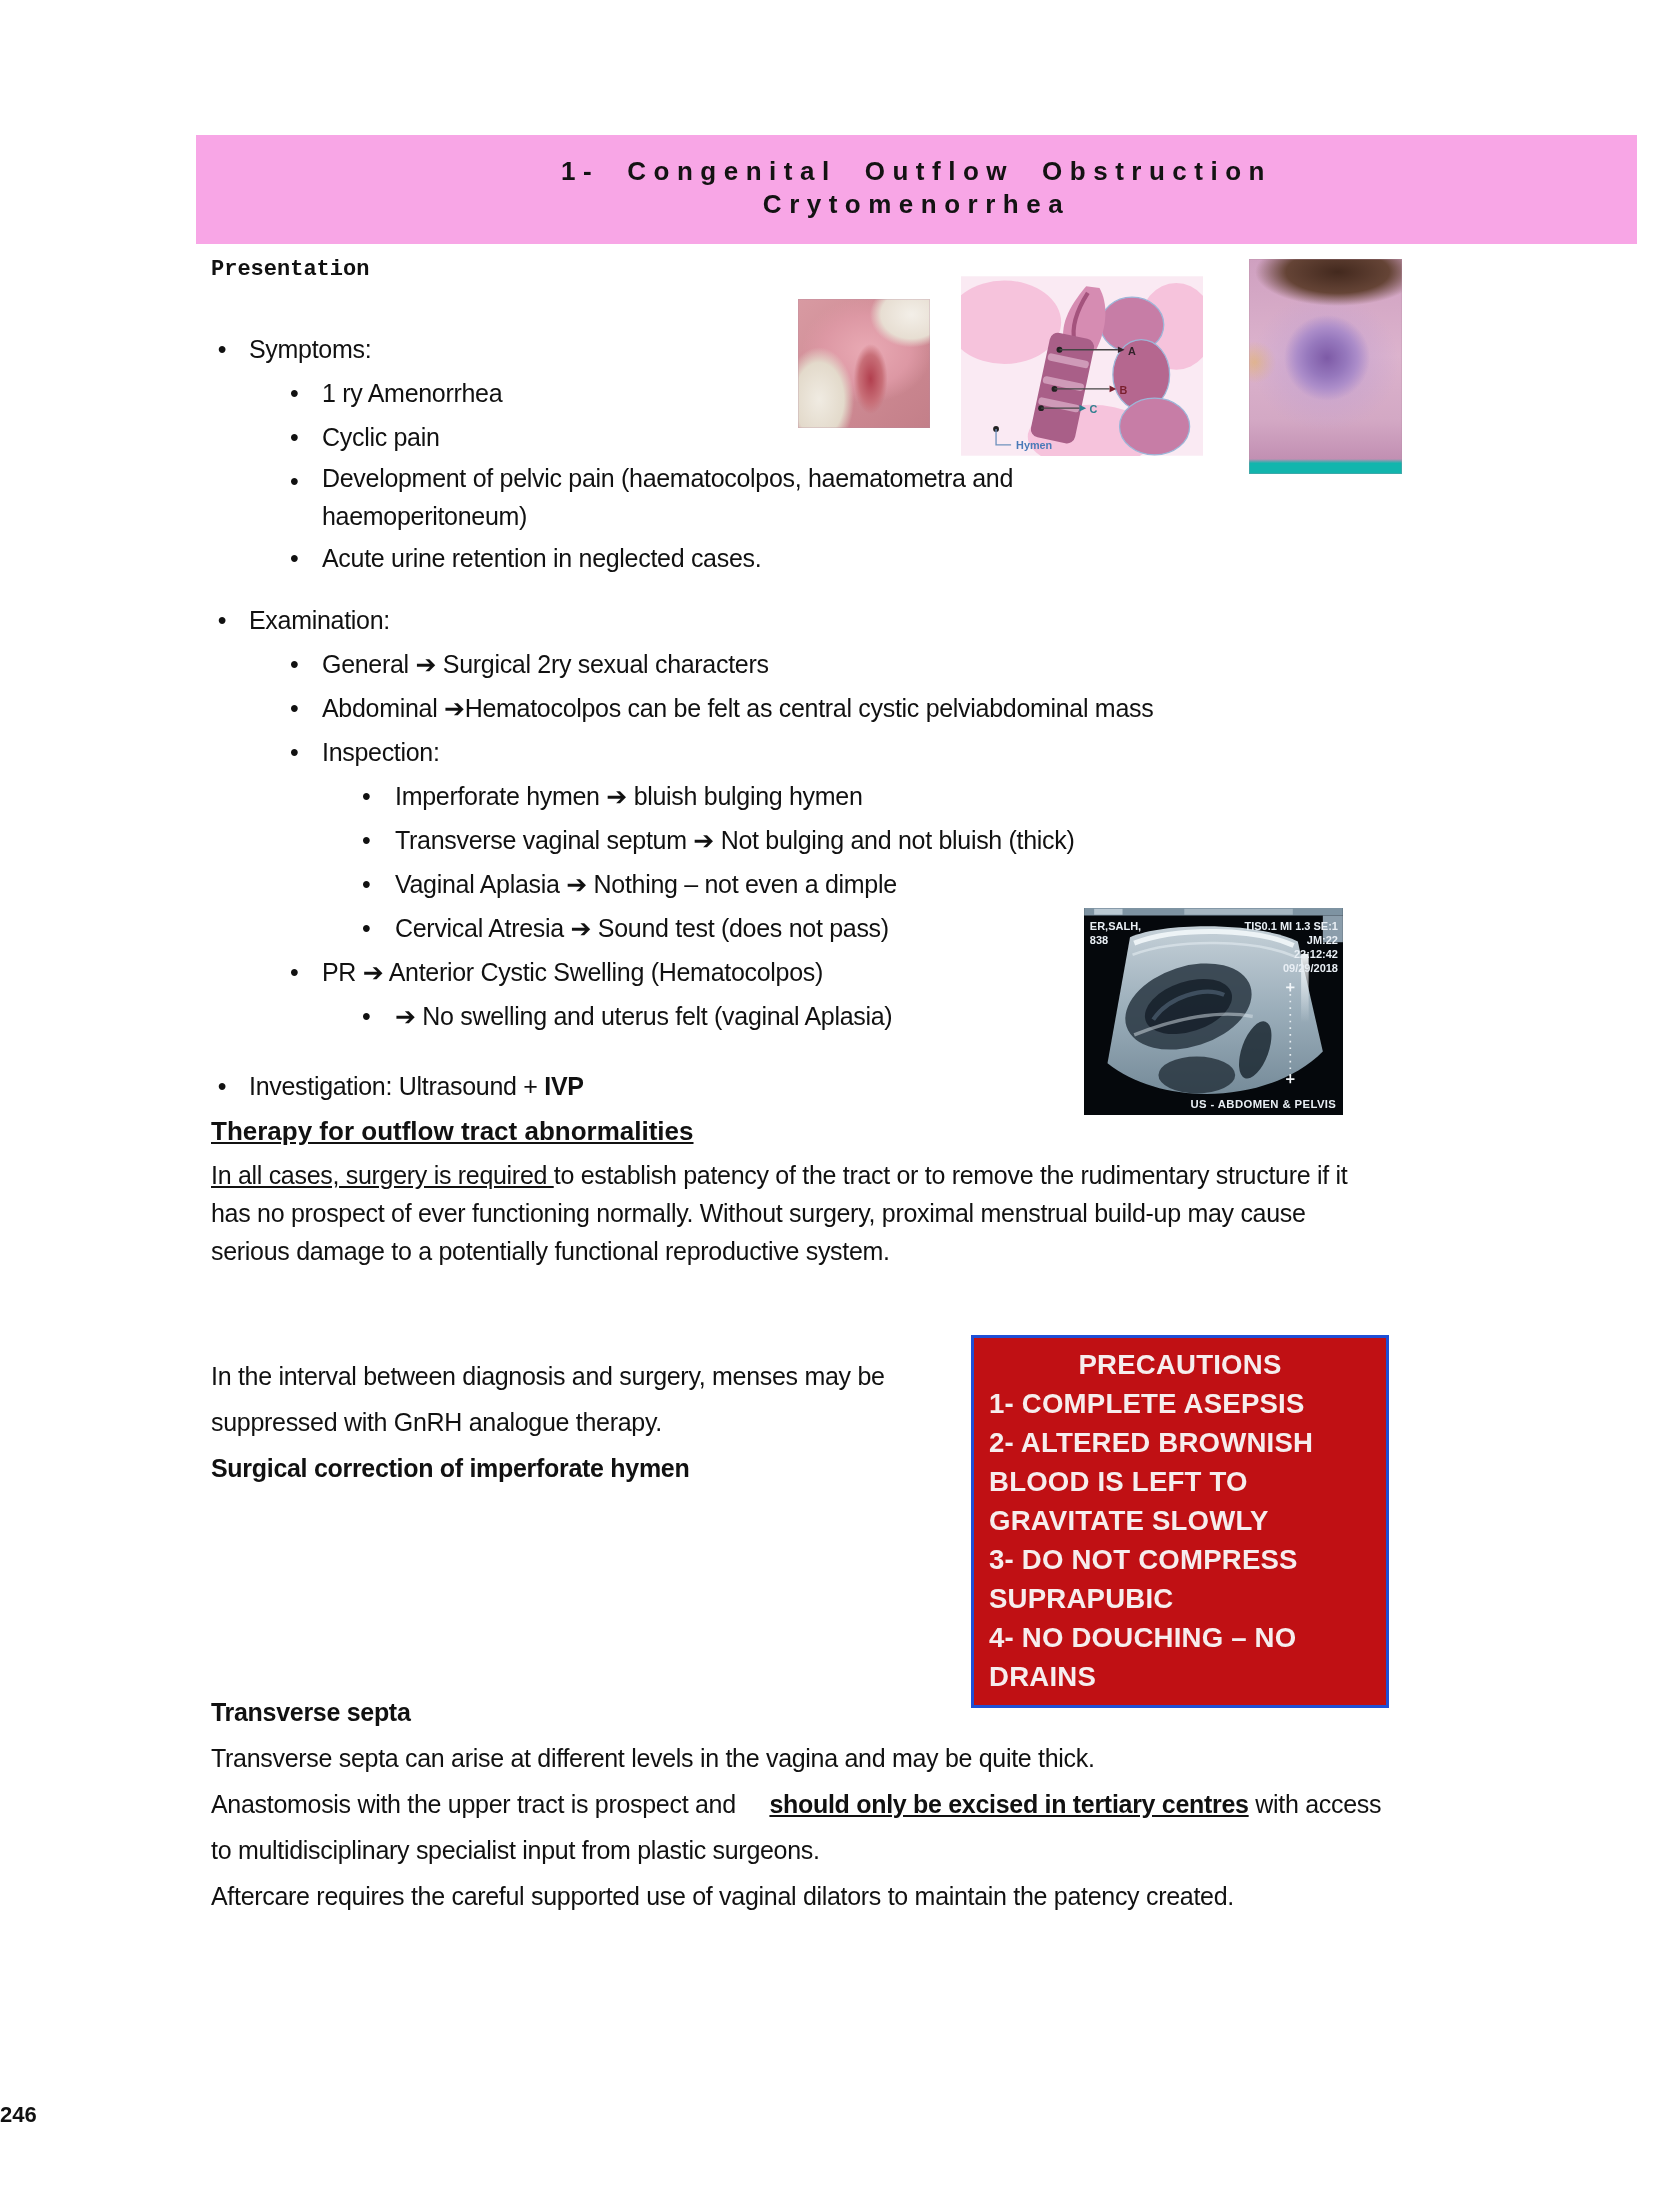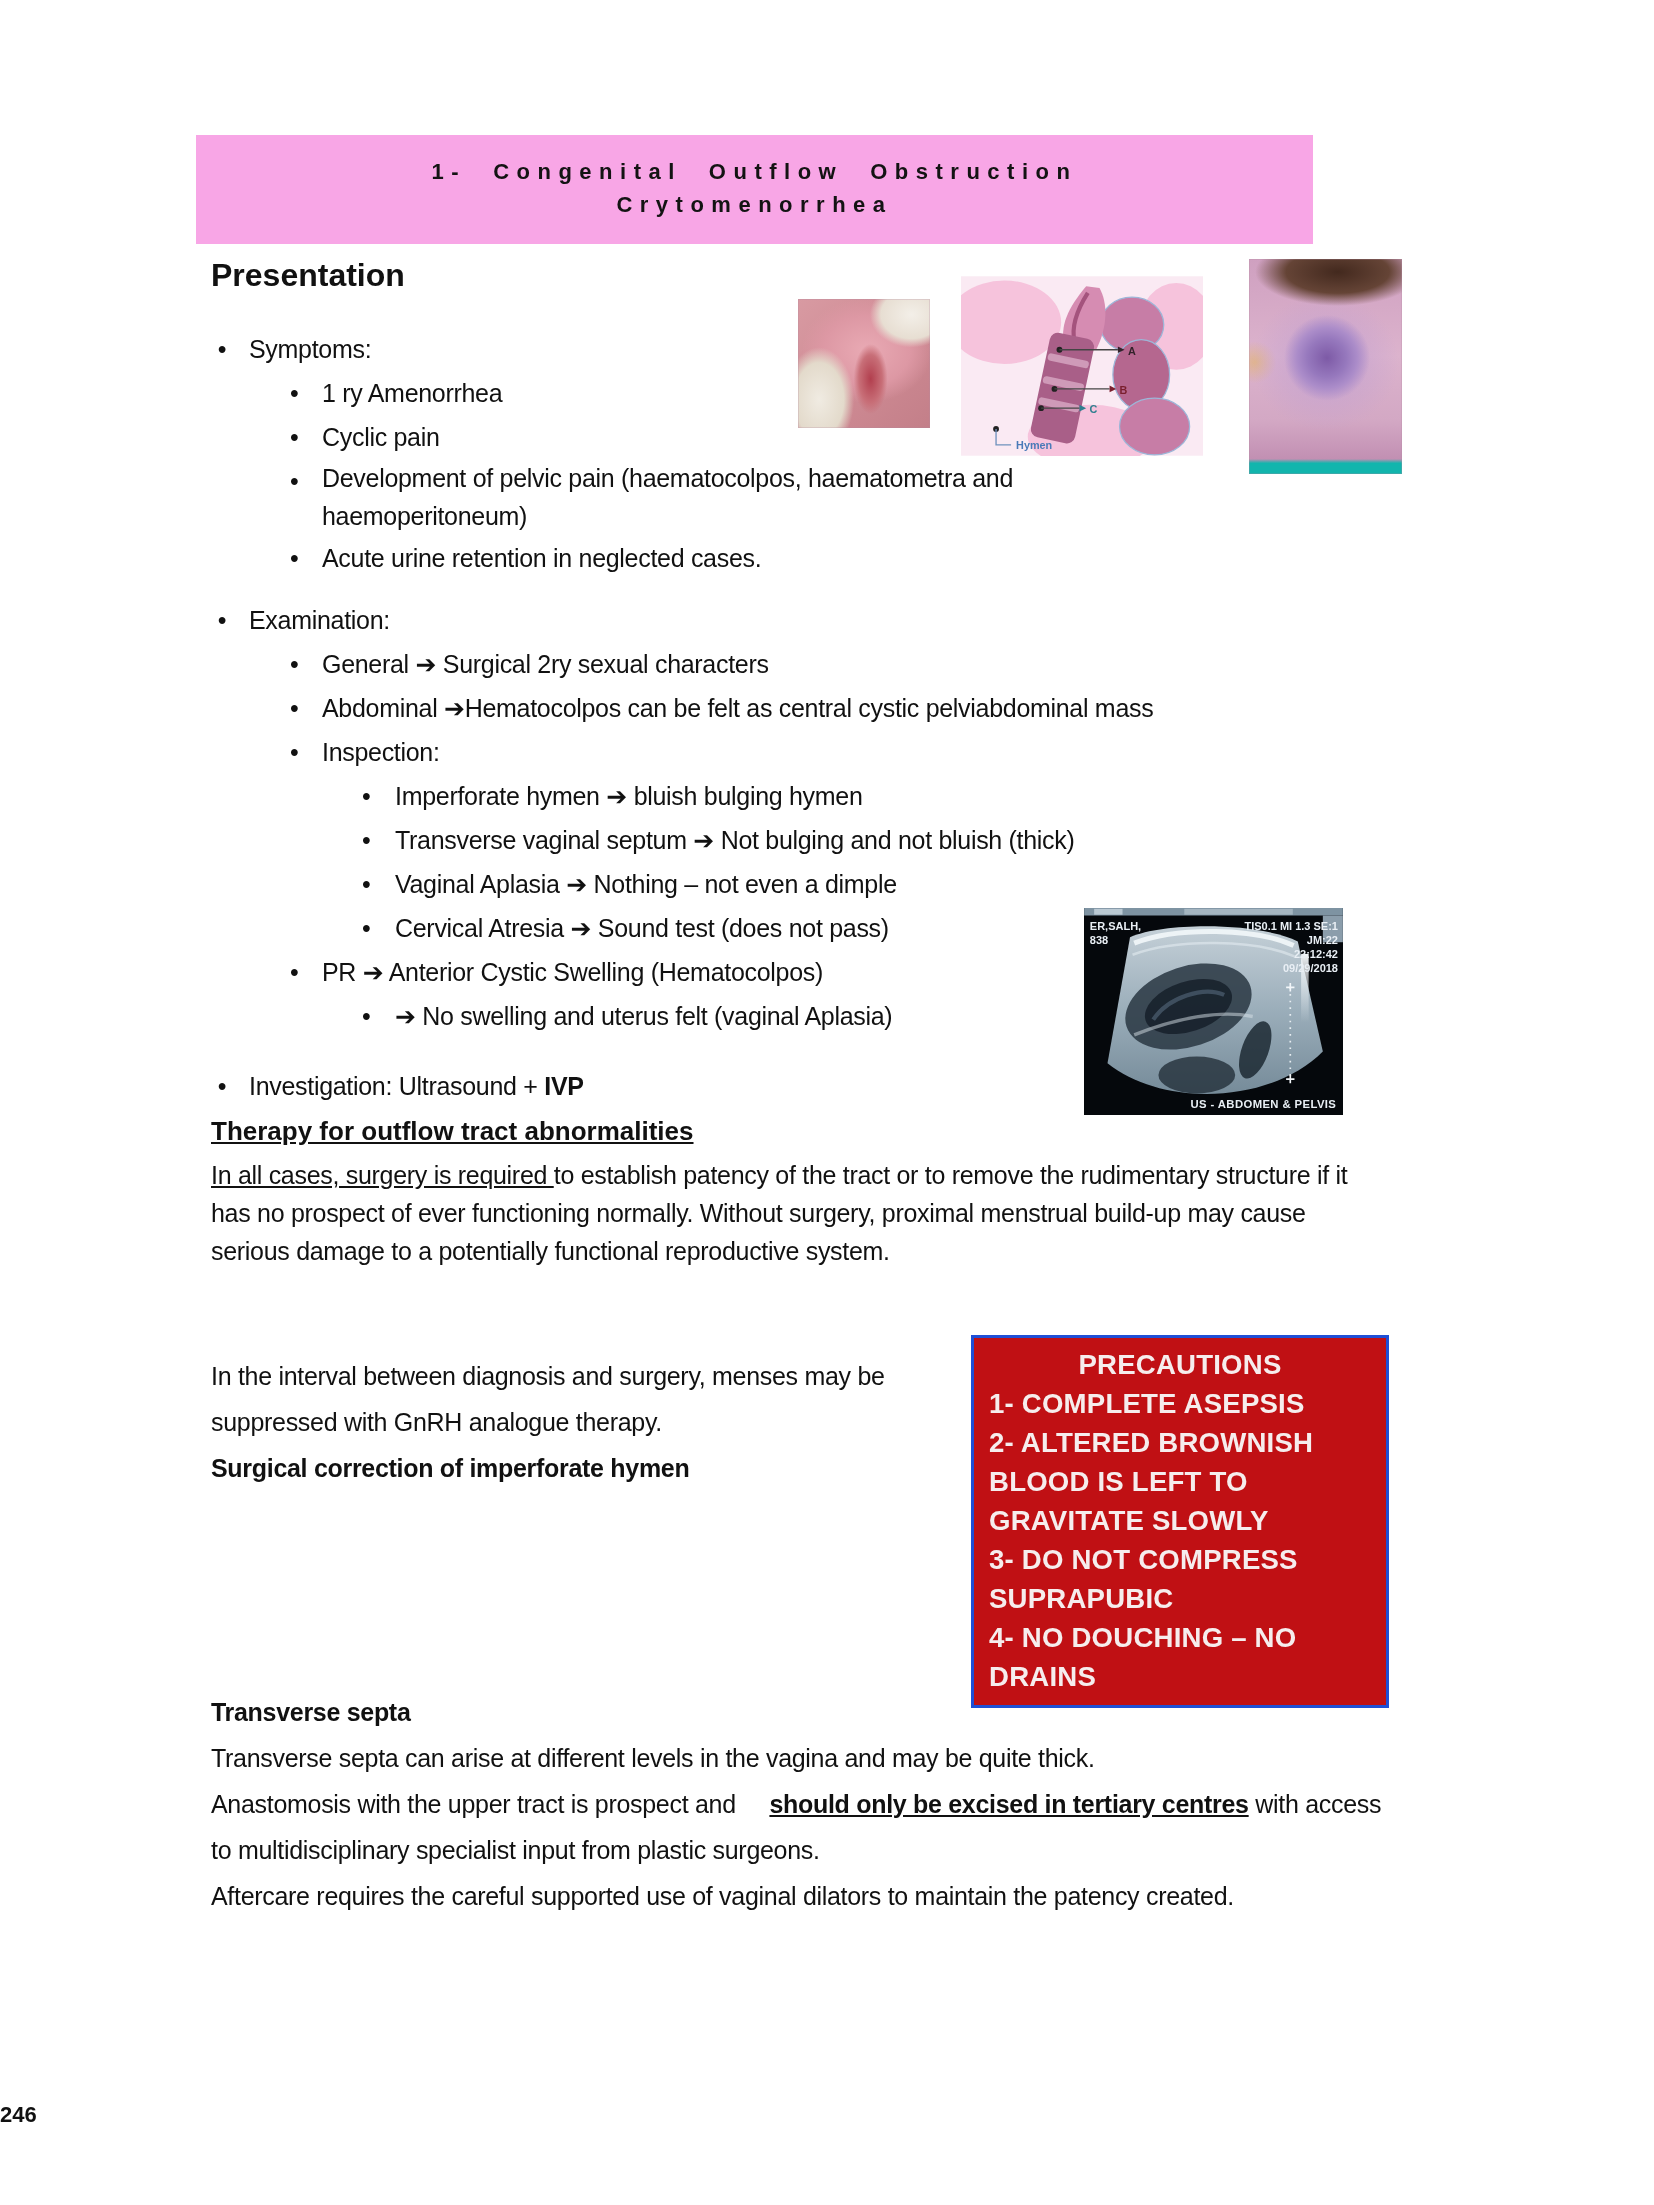--- a/index.html
+++ b/index.html
@@ -5,28 +5,28 @@
   html,body{margin:0;padding:0;}
   body{
     width:1655px;height:2205px;position:relative;background:#ffffff;
     font-family:"Liberation Sans",sans-serif;color:#111;
     -webkit-font-smoothing:antialiased;
   }
   .abs{position:absolute;}
 
   
   .banner{
-    left:196px;top:135px;width:1117px;height:109px;background:#f8a6e6;
-    text-align:center;font-weight:bold;font-size:22px;line-height:33px;
+    left:196px;top:135px;width:1441px;height:109px;background:#f8a6e6;
+    text-align:center;font-weight:bold;font-size:26px;line-height:33px;
     letter-spacing:7.5px;word-spacing:13.4px;color:#131313;
     box-sizing:border-box;padding-top:20px;
   }
 
   
-  .h-presentation{left:211px;top:257px;font-size:32px;font-weight:bold;}
+  .h-presentation{left:211px;top:257px;font-size:22px;font-weight:bold;font-family:Liberation Mono, monospace;}
 
   .bullet-col{left:211px;top:327px;width:1136px;font-size:25px;letter-spacing:-0.3px;}
   .row{position:relative;line-height:44px;min-height:44px;}
   .row::before{content:"\2022";position:absolute;top:0;font-size:25px;}
   .l1{padding-left:38px;}  .l1::before{left:6.7px;}
   .l2{padding-left:111px;} .l2::before{left:79px;}
   .l3{padding-left:184px;} .l3::before{left:151px;}
   .row.multi{min-height:77px;}
   .row.multi .ml{line-height:38px;}
   .mt-exam{margin-top:18.4px;}

